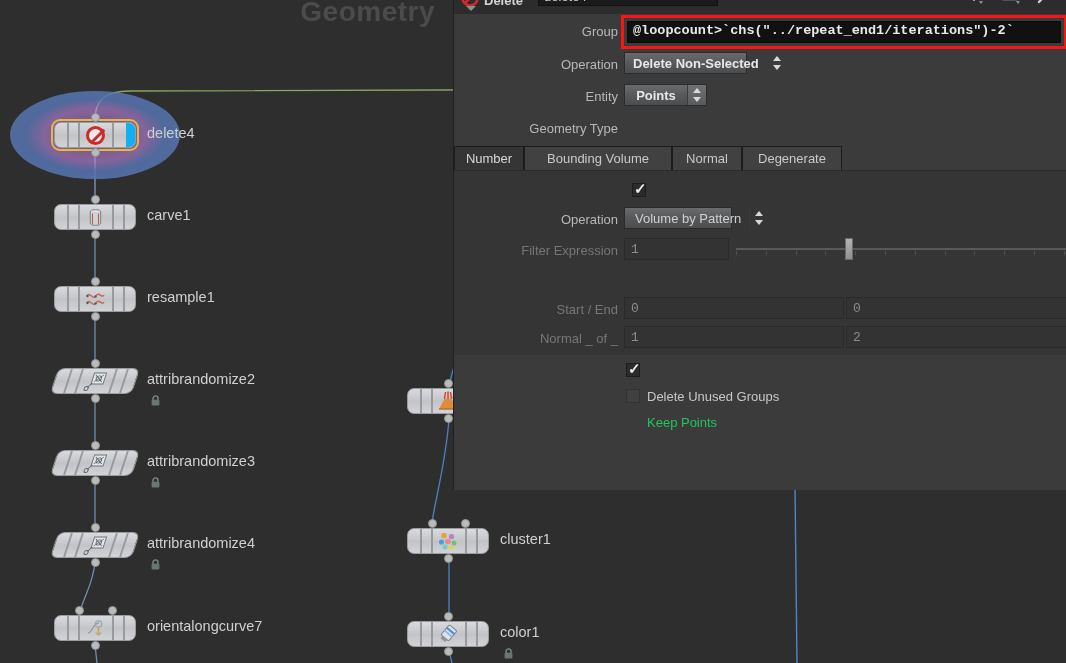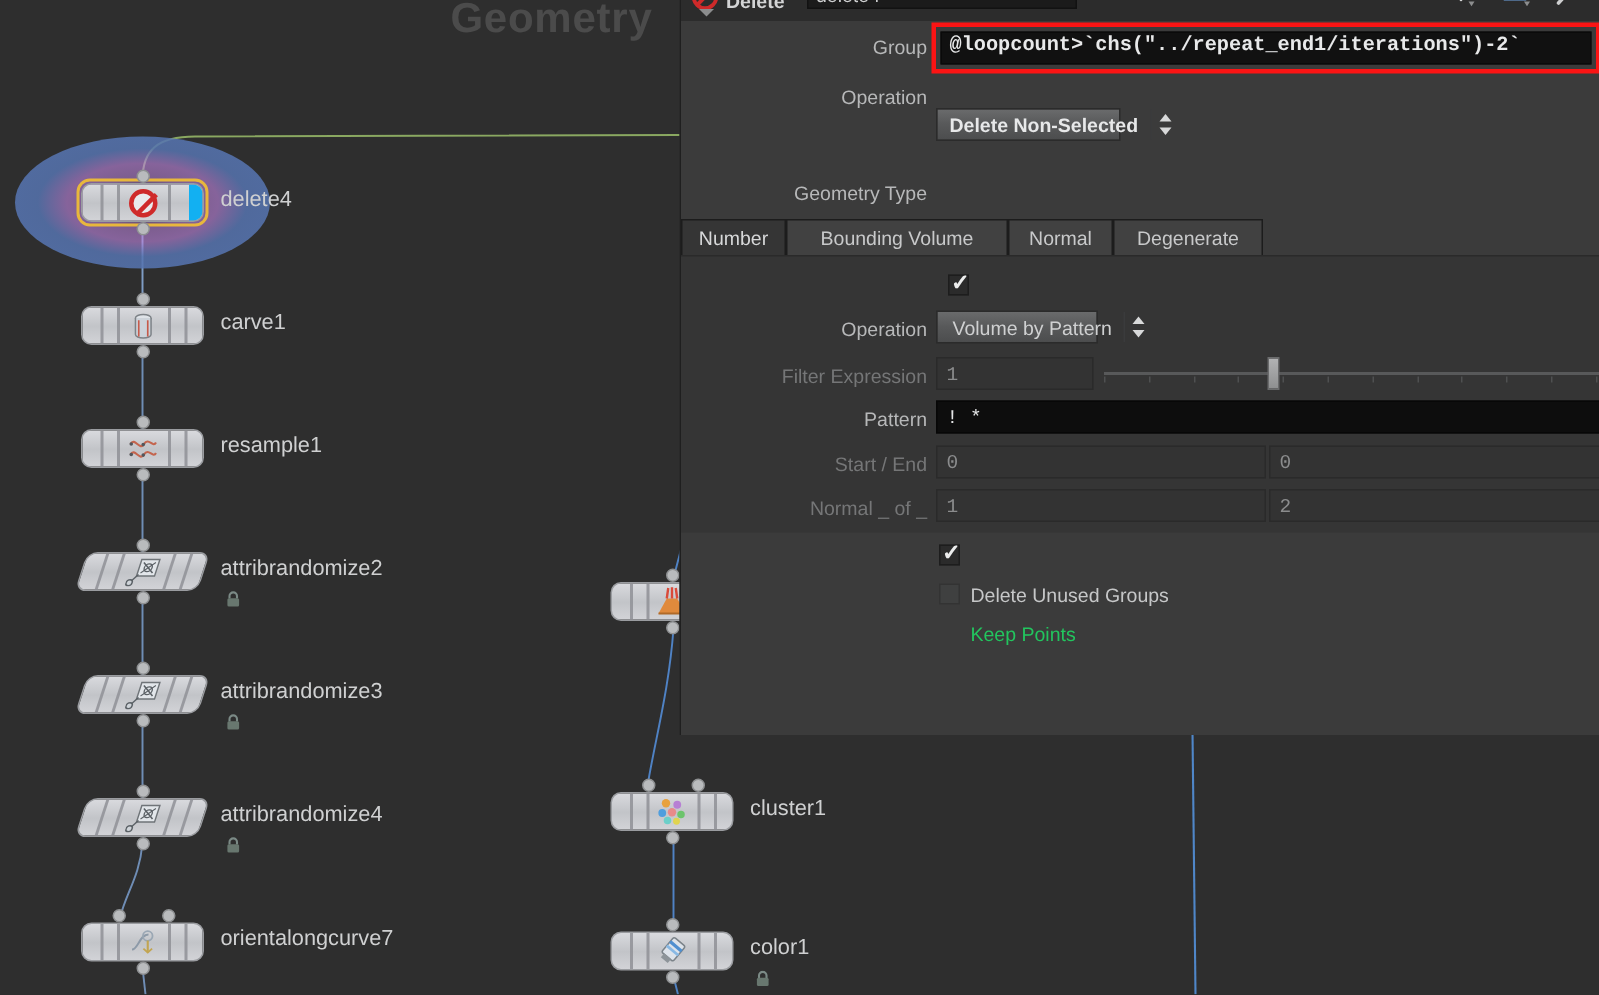--- a/index.html
+++ b/index.html
@@ -504,30 +504,42 @@
 
     <div class="prow" style="top:19px;">
       <div class="plabel">Group</div>
     </div>
     <div id="group-hl"></div>
     <div id="group-input">@loopcount&gt;`chs("../repeat_end1/iterations")-2`</div>
 
     <div class="prow" style="top:52px;">
       <div class="plabel">Operation</div>
       <div class="pfield">
-        <div class="menubtn" style="width:123px;margin-top:20px;">
+        <div class="menubtn" style="width:123px;">
           <div class="mtxt">Delete Non-Selected</div>
           <div class="spin">
               <span class="up"></span>
               <span class="dn"></span>
             </div>
         </div>
       </div>
     </div>
 
+    <div class="prow" style="top:84px;">
+      <div class="plabel">Entity</div>
+      <div class="pfield">
+        <div class="menubtn" style="width:83px;">
+          <div class="mtxt">Points</div>
+          <div class="spin">
+              <span class="up"></span>
+              <span class="dn"></span>
+            </div>
+        </div>
+      </div>
+    </div>
 
     <div class="prow" style="top:116px;">
       <div class="plabel">Geometry Type</div>
     </div>
 
     <div id="tabstrip">
       <div class="tab active" style="left:0px;width:70px;">Number</div>
       <div class="tab" style="left:70px;width:148px;">Bounding Volume</div>
       <div class="tab" style="left:218px;width:70px;">Normal</div>
       <div class="tab" style="left:288px;width:100px;">Degenerate</div>
@@ -573,26 +585,20 @@
               <i style="left:72%"></i>
                 <i style="left:81%"></i>
                 <i style="left:90%"></i>
                 <i style="left:99%"></i>
             </div>
             <div class="handle" style="left:33%;"></div>
           </div>
         </div>
       </div>
 
-      <div class="prow" style="top:96px;">
-        <div class="plabel">Pattern</div>
-        <div class="pfield">
-          <div class="txtfield black" style="width:443px;">! *</div>
-        </div>
-      </div>
 
       <div class="prow" style="top:126px;">
         <div class="plabel dim">Start / End</div>
         <div class="pfield" style="display:flex;gap:2px;">
           <div class="txtfield" style="width:220px;">0</div>
           <div class="txtfield" style="width:221px;">0</div>
         </div>
       </div>
 
       <div class="prow" style="top:155px;">

